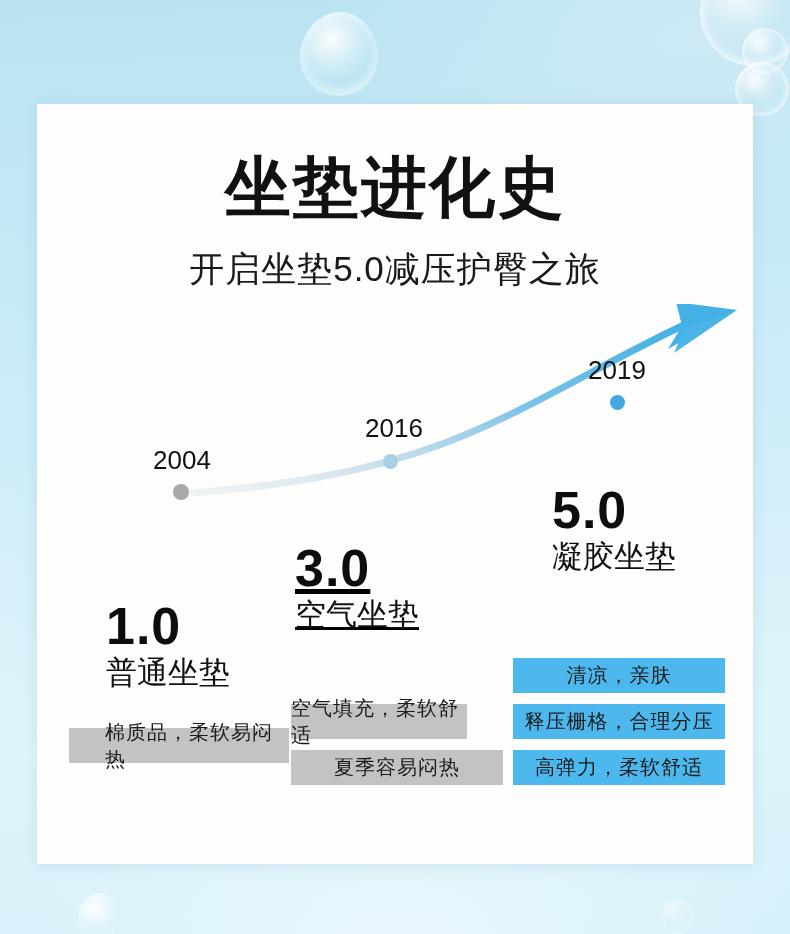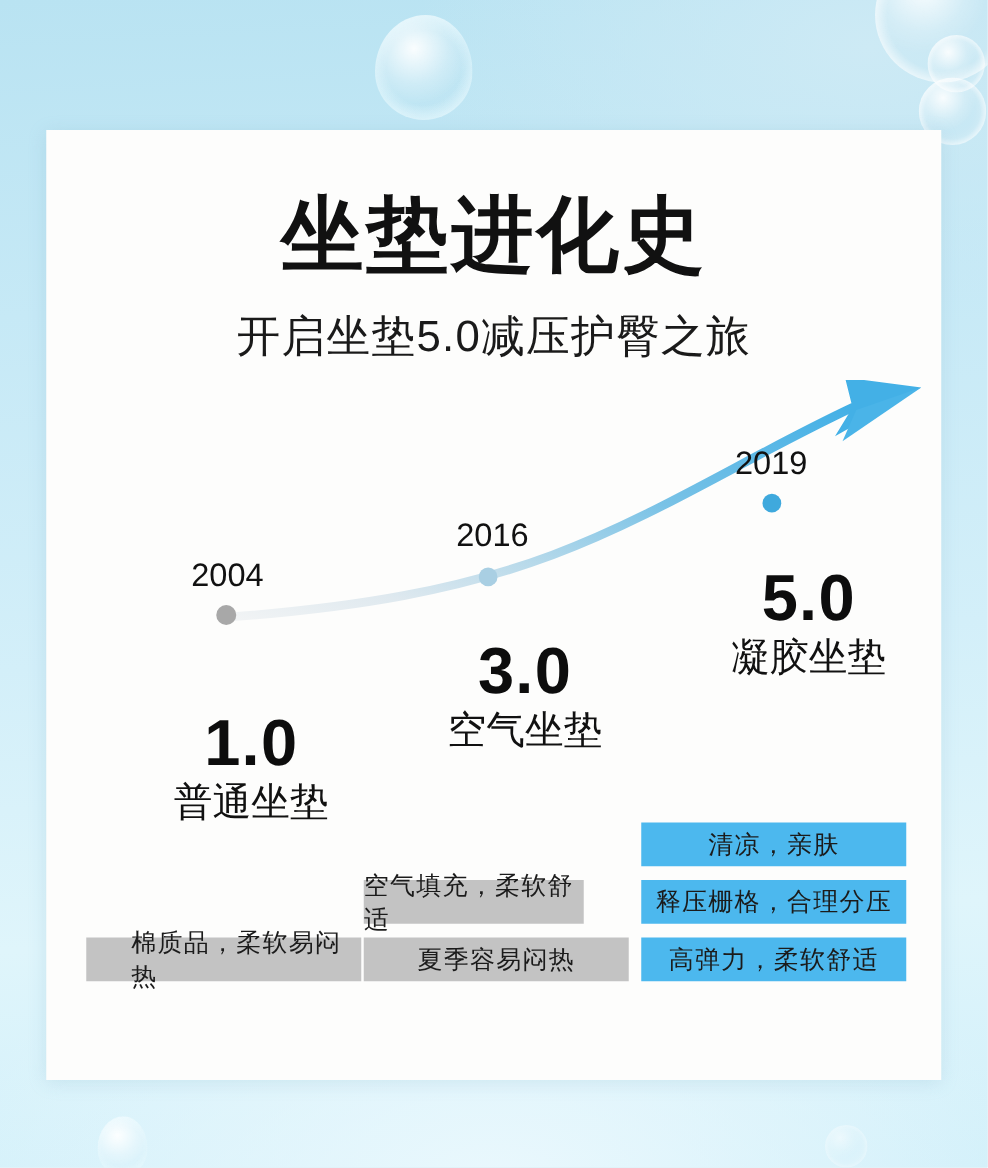--- a/index.html
+++ b/index.html
@@ -58,21 +58,21 @@
   #timeline { position:absolute; left:0; top:0; width:716px; height:760px; }
   #curve { position:absolute; left:100px; top:200px; }
 
   .year {
     position:absolute;
     font-size:26px; color:#111;
     white-space:nowrap;
   }
   .ver {
     position:absolute;
-    text-align:center; white-space:nowrap;
+    text-align:left; white-space:nowrap;margin-top:31px;
   }
   .ver .num {
     display:block; font-size:52px; font-weight:bold;
     color:#0d0d0d; line-height:1.05; letter-spacing:1px;
   }
   .ver .name {
     display:block; font-size:31px; color:#111; line-height:1.2;
   }
 
   
@@ -125,31 +125,31 @@
     <span style="position:absolute;left:573px;top:291px;width:15px;height:15px;border-radius:50%;background:#3fa9dd;"></span>
 
     <span class="year" style="left:116px; top:341px;">2004</span>
     <span class="year" style="left:328px; top:309px;">2016</span>
     <span class="year" style="left:551px; top:251px;">2019</span>
 
     <div class="ver" style="left:69px; top:464px; width:190px;">
       <span class="num">1.0</span>
       <span class="name">普通坐垫</span>
     </div>
-    <div class="ver" style="left:288px; top:406px; width:190px;">
+    <div class="ver" style="left:258px; top:406px; width:190px;text-decoration:underline;">
       <span class="num">3.0</span>
       <span class="name">空气坐垫</span>
     </div>
     <div class="ver" style="left:515px; top:348px; width:190px;">
       <span class="num">5.0</span>
       <span class="name">凝胶坐垫</span>
     </div>
 
     <div class="tag blue" style="left:476px; top:554px; width:212px;">清凉，亲肤</div>
 
     <div class="tag gray" style="left:254px; top:600px; width:176px;">空气填充，柔软舒适</div>
     <div class="tag blue" style="left:476px; top:600px; width:212px;">释压栅格，合理分压</div>
 
-    <div class="tag gray" style="left:32px; top:646px; width:220px;padding-left:36px;">棉质品，柔软易闷热</div>
+    <div class="tag gray" style="left:32px; top:624px; width:220px;padding-left:36px;">棉质品，柔软易闷热</div>
     <div class="tag gray" style="left:254px; top:646px; width:212px;">夏季容易闷热</div>
     <div class="tag blue" style="left:476px; top:646px; width:212px;">高弹力，柔软舒适</div>
   </div>
 </div>
 
 </body></html>

